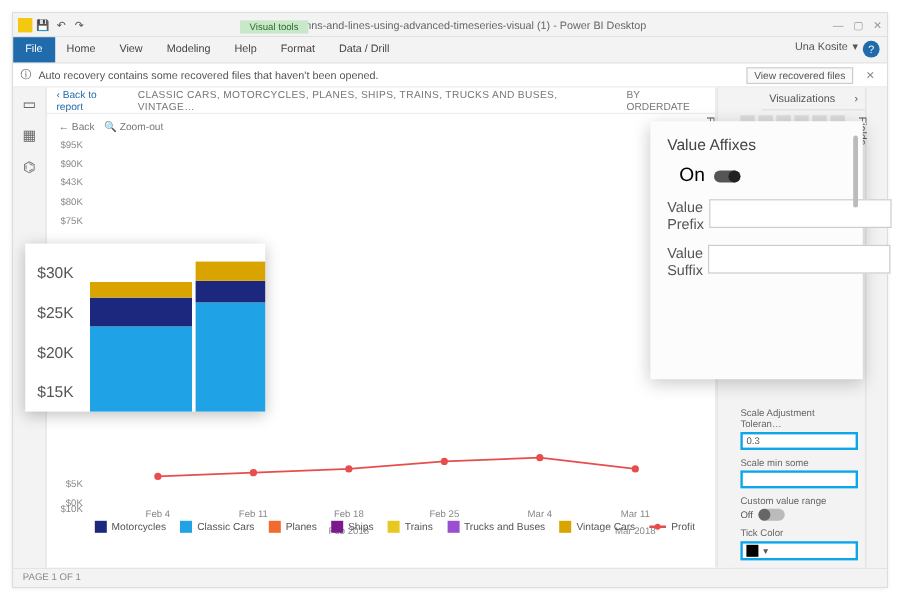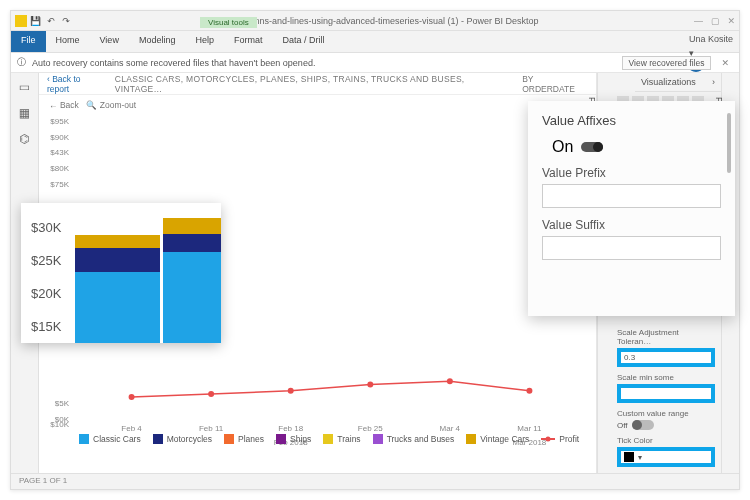--- a/index.html
+++ b/index.html
@@ -7,21 +7,21 @@
   .shell { width: 730px; height: 480px; margin: 10px; border: 1px solid #ddd; background: #f6f6f6; box-shadow: 0 1px 4px rgba(0,0,0,.1); position: relative; }
   .titlebar { height: 20px; display:flex; align-items:center; font-size:9px; color:#666; padding:0 4px; background:#f3f3f3; border-bottom:1px solid #e0e0e0;}
   .titlebar .qat { display:flex; gap:3px; margin-right:8px;}
   .titlebar .icon { width:12px; height:12px; display:inline-flex; align-items:center; justify-content:center; font-size:9px; color:#555;}
   .titlebar .center { flex:1; text-align:center; position:relative;}
   .titlebar .pill { background:#c9e8c9; padding:1px 8px; font-size:8px; color:#2d6b2d; position:absolute; left:120px; top:1px;}
   .titlebar .wndbtns { display:flex; gap:8px; color:#999;}
   .menubar { height:22px; display:flex; align-items:stretch; font-size:9px; background:#f3f3f3; border-bottom:1px solid #e0e0e0;}
   .menubar .tab { padding:4px 10px; color:#444; }
   .menubar .tab.active { background:#1f6bac; color:#fff;}
-  .menubar .user { margin-left:auto; padding:3px 6px; display:flex; align-items:flex-start; gap:4px; color:#555;flex-direction:column;}
+  .menubar .user { margin-left:auto; padding:3px 6px; display:flex; align-items:flex-start; gap:4px; color:#555;}
   .menubar .helpq { width:14px; height:14px; border-radius:50%; background:#1f6bac; color:#fff; font-size:9px; display:inline-flex; align-items:center; justify-content:center;}
   .infobar { height:20px; background:#fff; border-bottom:1px solid #e6e6e6; display:flex; align-items:center; font-size:9px; color:#555; padding:0 6px; gap:6px;}
   .infobar .btn { margin-left:auto; border:1px solid #ccc; padding:1px 6px; font-size:8.5px; background:#fafafa;}
   .infobar .close { color:#888; padding:0 4px;}
   .body { display:flex; height:calc(100% - 62px - 16px); }
   .leftrail { width:28px; background:#f3f3f3; border-right:1px solid #e0e0e0; display:flex; flex-direction:column; align-items:center; padding-top:6px; gap:10px;}
   .leftrail .ico { width:16px; height:16px; color:#666; font-size:12px; display:flex; align-items:center; justify-content:center;}
   .canvas { flex:1; background:#fff; position:relative; overflow:hidden; border-right:1px solid #e6e6e6;}
   .reporthdr { height:22px; display:flex; align-items:center; gap:10px; padding:0 8px; font-size:8.5px; color:#777; border-bottom:1px solid #eee;}
   .reporthdr .back { color:#1f6bac;}
@@ -39,40 +39,40 @@
   .legend { position:absolute; left:40px; right:10px; bottom:18px; height:32px; display:flex; flex-wrap:wrap; gap:6px 12px; font-size:8.5px; color:#555;}
   .legend .item { display:flex; align-items:center; gap:4px;}
   .legend .sw { width:10px; height:10px;}
   .page { height:16px; font-size:8px; color:#888; padding:2px 8px; background:#f3f3f3; border-top:1px solid #e0e0e0;}
   .rightpanes { width:110px; background:#f3f3f3; display:flex; flex-direction:column; font-size:9px;}
   .rightpanes .panehdr { padding:4px 6px; color:#555; border-bottom:1px solid #e0e0e0; display:flex; align-items:center;margin-left:24px;}
   .rightpanes .vizgrid { padding:4px 6px; display:grid; grid-template-columns:repeat(6,12px); gap:3px;}
   .rightpanes .vizgrid div { width:12px; height:12px; background:#dcdcdc;}
   .rightpanes .fmt { padding:2px 6px; font-size:8px; color:#555; display:flex; flex-direction:column; gap:2px;}
   .rightpanes .fmtlabel { color:#666;}
-  .rightpanes .fmtval { background:#fff; border:4px solid #0ea5e9; padding:1px 3px; font-size:8px;}
+  .rightpanes .fmtval { background:#fff; border:2px solid #0ea5e9; padding:1px 3px; font-size:8px;}
   .rightpanes .toggle { display:inline-flex; align-items:center; gap:4px; font-size:8px;}
   .switch { width:22px; height:10px; background:#bbb; border-radius:5px; position:relative;}
   .switch::after{content:"";width:10px;height:10px;border-radius:50%;background:#666;position:absolute;left:0;top:0;}
   .switch.on::after{left:12px; background:#333;}
   .fieldsrail { width:18px; background:#f3f3f3; border-left:1px solid #e0e0e0; display:flex; align-items:flex-start; justify-content:center; padding-top:6px;}
   .fieldsrail span { transform:rotate(90deg); transform-origin:left top; font-size:9px; color:#555; margin-top:18px; margin-left:11px;}
   .filtersrail { width:14px; background:#f3f3f3; border-left:1px solid #e0e0e0; display:flex; align-items:flex-start; justify-content:center; padding-top:6px;}
   .filtersrail span { transform:rotate(90deg); transform-origin:left top; font-size:9px; color:#555; margin-top:18px; margin-left:9px;}
   
   .zoomcard { position:absolute; left:10px; top:192px; width:200px; height:140px; background:#fff; box-shadow:0 3px 12px rgba(0,0,0,.25); padding:8px 0 0 6px;}
   .zoomcard .zlbl { font-size:13px; color:#555; height:25%; display:flex; align-items:center; padding-left:4px;}
   .zoomcard .zbars { position:absolute; left:54px; right:0; top:10px; bottom:0;}
   
-  .popover { position:absolute; right:4px; top:90px; width:207px; height:215px; background:#fcfcfc; box-shadow:0 4px 14px rgba(0,0,0,.22); padding:12px 14px; display:flex; flex-direction:column; gap:10px;}
+  .popover { position:absolute; right:20px; top:90px; width:177px; height:215px; background:#fcfcfc; box-shadow:0 4px 14px rgba(0,0,0,.22); padding:12px 14px; display:flex; flex-direction:column; gap:10px;}
   .popover h4 { font-size:13px; font-weight:400; color:#444;}
   .popover .ptoggle { display:flex; align-items:center; gap:8px; padding-left:10px;}
   .popover .ptoggle .switch{background:#555;}
   .popover .ptoggle .switch::after{background:#222;}
-  .popover .fld { display:flex; flex-direction:column; gap:4px;}
+  .popover .fld { display:flex; flex-direction:row; gap:4px;}
   .popover .fld label { font-size:12px; color:#555;}
   .popover .fld input { border:1px solid #ccc; height:24px; padding:2px 4px; font-size:11px;}
   .scrollthumb { position:absolute; right:4px; top:12px; width:4px; height:60px; background:#bbb; border-radius:2px;}
 </style>
 </head>
 <body>
 
 <div class="shell">
   <div class="titlebar">
     <div class="qat">
@@ -203,26 +203,26 @@
             <circle cx="217.71428571428572" cy="269.7684210526316" r="3" fill="#e84d4d"></circle>
             <circle cx="297.2857142857143" cy="263.4947368421053" r="3" fill="#e84d4d"></circle>
             <circle cx="376.85714285714283" cy="260.3578947368421" r="3" fill="#e84d4d"></circle>
             <circle cx="456.4285714285714" cy="269.7684210526316" r="3" fill="#e84d4d"></circle>
           </svg>
         <div id="xaxis"></div>
       </div>
 
       <div class="legend" id="legend">
           <div class="item">
+            <span class="sw" style="background: rgb(28, 40, 125);"></span>
+            <span>Motorcycles</span>
+          </div>
+          <div class="item">
             <span class="sw" style="background: rgb(31, 163, 230);"></span>
             <span>Classic Cars</span>
-          </div>
-          <div class="item">
-            <span class="sw" style="background: rgb(28, 40, 125);"></span>
-            <span>Motorcycles</span>
           </div>
           <div class="item">
             <span class="sw" style="background: rgb(242, 106, 46);"></span>
             <span>Planes</span>
           </div>
           <div class="item">
             <span class="sw" style="background: rgb(122, 26, 140);"></span>
             <span>Ships</span>
           </div>
           <div class="item">

